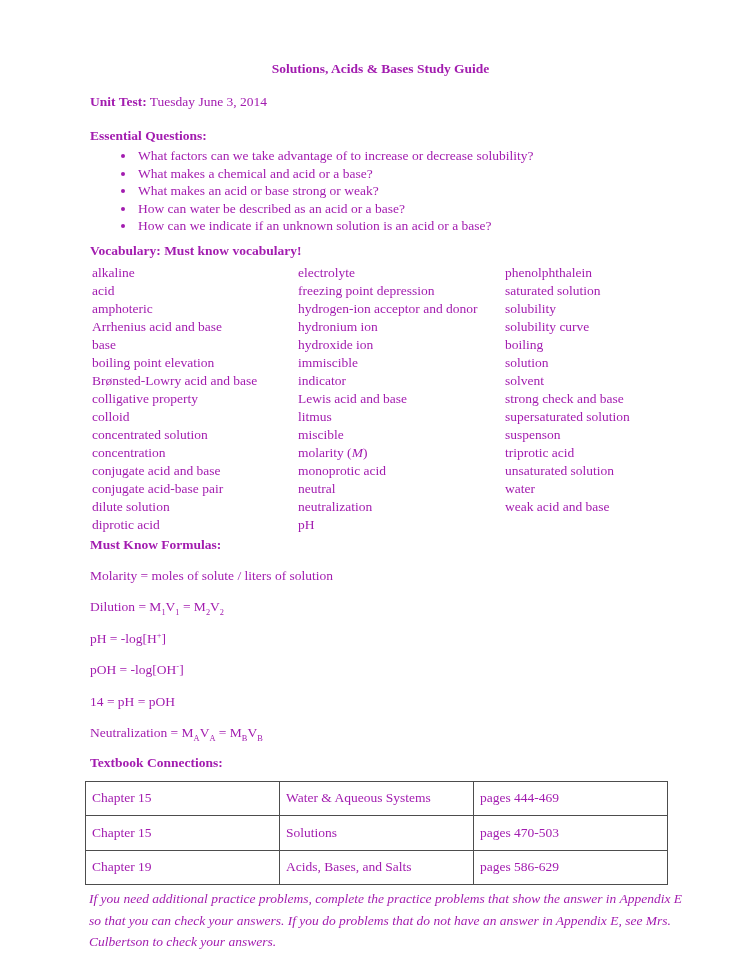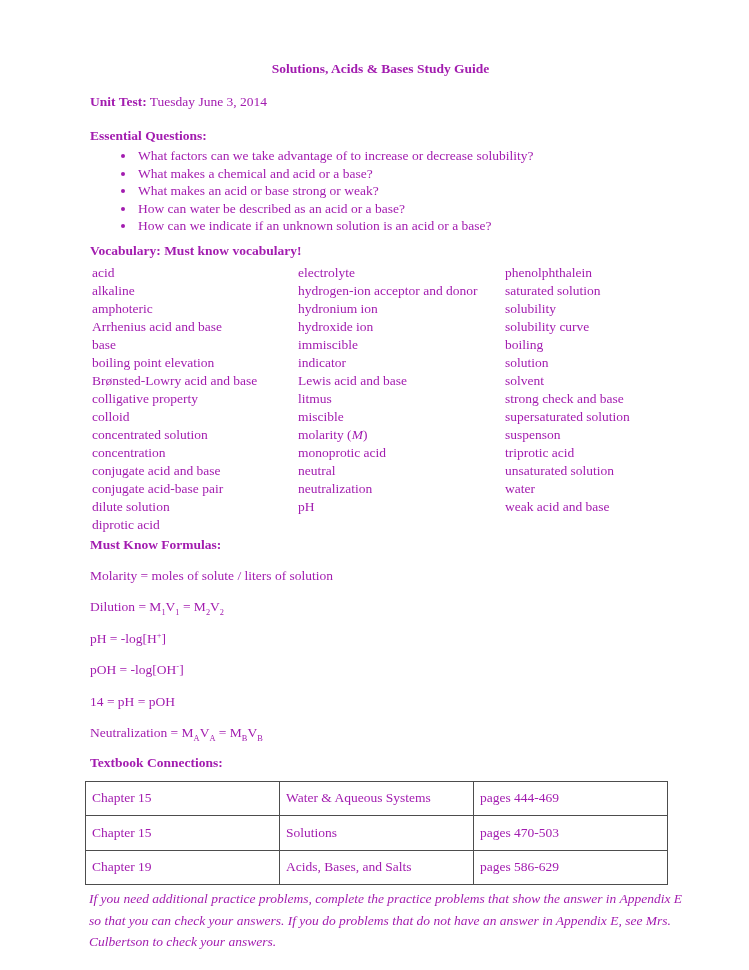--- a/index.html
+++ b/index.html
@@ -71,39 +71,40 @@
       <li>What makes a chemical and acid or a base?</li>
       <li>What makes an acid or base strong or weak?</li>
       <li>How can water be described as an acid or a base?</li>
       <li>How can we indicate if an unknown solution is an acid or a base?</li>
     </ul>
 
   <div class="vocab-head">Vocabulary: Must know vocabulary!</div>
   <div class="vocab-row">
     <div class="vcol vcol-1">
 
-    <div class="vitem">acid</div>
-        <div class="vitem">alkaline</div>
+    <div class="vitem">alkaline</div>
+        <div class="vitem">acid</div>
         <div class="vitem">amphoteric</div>
         <div class="vitem">Arrhenius acid and base</div>
         <div class="vitem">base</div>
         <div class="vitem">boiling point elevation</div>
         <div class="vitem">Brønsted-Lowry acid and base</div>
         <div class="vitem">colligative property</div>
         <div class="vitem">colloid</div>
         <div class="vitem">concentrated solution</div>
         <div class="vitem">concentration</div>
         <div class="vitem">conjugate acid and base</div>
         <div class="vitem">conjugate acid-base pair</div>
         <div class="vitem">dilute solution</div>
         <div class="vitem">diprotic acid</div>
       </div>
     <div class="vcol vcol-2">
 
     <div class="vitem">electrolyte</div>
+        <div class="vitem">freezing point depression</div>
         <div class="vitem">hydrogen-ion acceptor and donor</div>
         <div class="vitem">hydronium ion</div>
         <div class="vitem">hydroxide ion</div>
         <div class="vitem">immiscible</div>
         <div class="vitem">indicator</div>
         <div class="vitem">Lewis acid and base</div>
         <div class="vitem">litmus</div>
         <div class="vitem">miscible</div>
         <div class="vitem"><span>molarity (</span><span class="seg-i">M</span><span>)</span></div>
         <div class="vitem">monoprotic acid</div>

